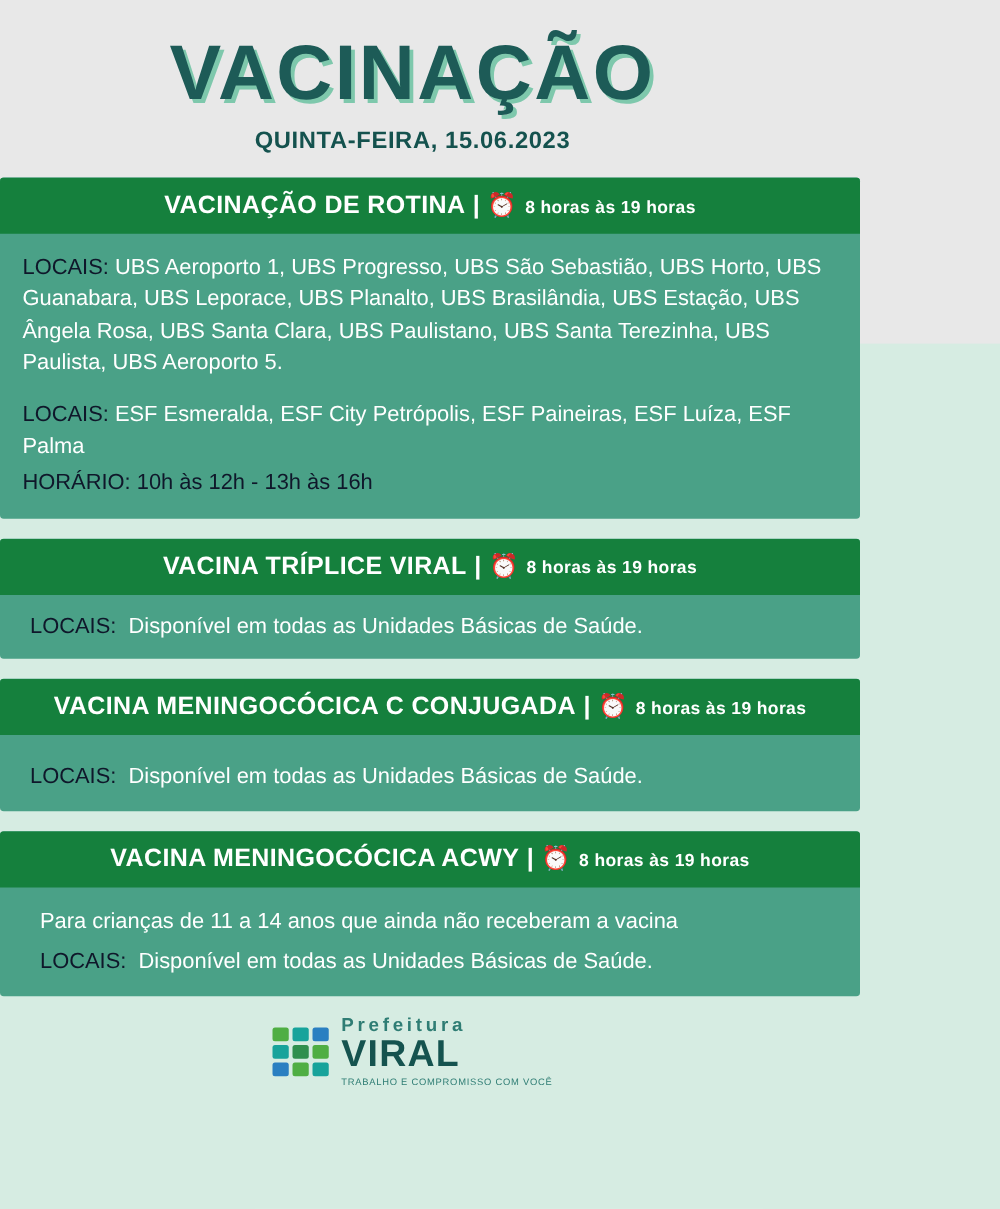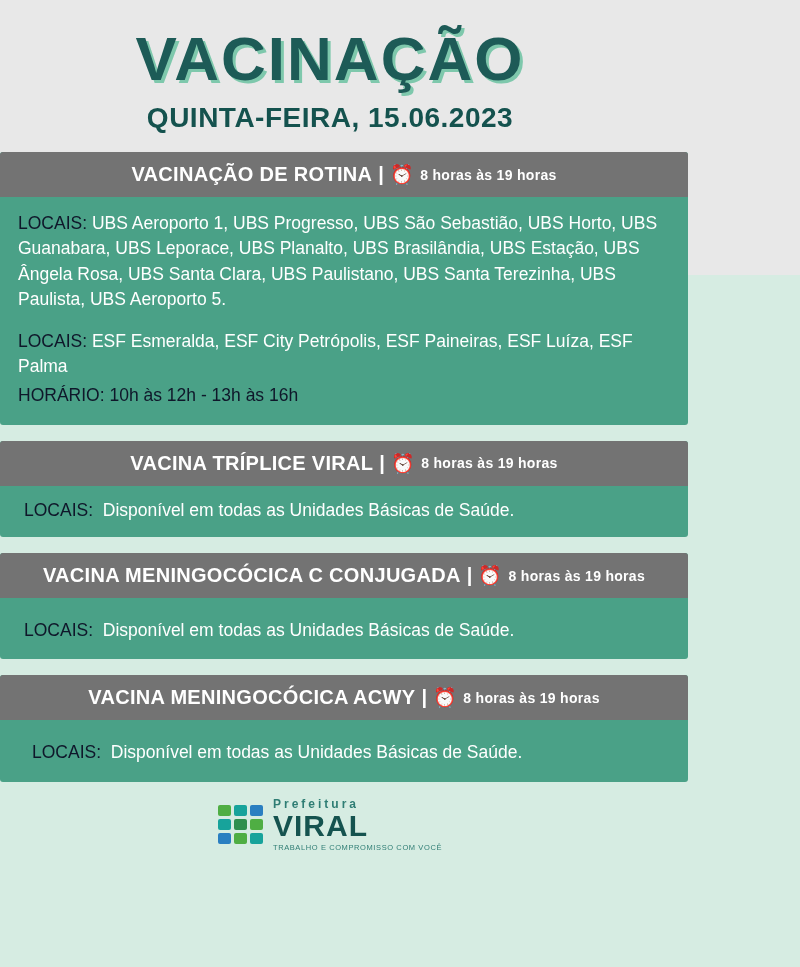--- a/index.html
+++ b/index.html
@@ -37,37 +37,37 @@
     font-size: 62px;
     font-weight: bold;
     letter-spacing: 2px;
     color: #1d5b57;
     margin: 28px 0 0 0;
     line-height: 1.0;
     text-shadow: 3px 3px 0 #7ec8ac;
   }
   .subtitle {
     text-align: center;
-    font-size: 28px;
+    font-size: 19px;
     font-weight: bold;
     color: #14524e;
     margin: 12px 0 18px 0;
     letter-spacing: 0.5px;
   }
 
   
   .card {
     margin: 0 auto 16px auto;
     width: 688px;
     background: #4aa187;
     border-radius: 3px;
     overflow: hidden;
   }
   .card-head {
-    background: #737373;
+    background: #15803d;
     color: #ffffff;
     text-align: center;
     font-size: 20px;
     font-weight: bold;
     padding: 11px 8px 11px 8px;
     letter-spacing: 0.3px;
     display: flex;
     align-items: center;
     justify-content: center;
     gap: 6px;
@@ -121,21 +121,21 @@
   .sq { width: 13px; height: 11px; border-radius: 2px; }
   .sq.green { background: #4fae43; }
   .sq.teal  { background: #17a39b; }
   .sq.blue  { background: #2a7fc1; }
   .sq.dgreen{ background: #2f8f4e; }
   .logo-text {
     line-height: 1;
     color: #1d5b57;
   }
   .logo-pref {
-    font-size: 12px;
+    font-size: 15px;
     font-weight: bold;
     letter-spacing: 3px;
     color: #2f7d74;
   }
   .logo-franca {
     font-size: 30px;
     font-weight: bold;
     letter-spacing: 1px;
     color: #15534f;
     margin-top: 1px;
@@ -214,20 +214,21 @@
   </div>
 
   <div class="card">
     <div class="card-head">
       <span>VACINA MENINGOCÓCICA  ACWY</span>
       <span class="sep">|</span>
       <span class="clock-icon">⏰</span>
       <span class="hours">8 horas às 19 horas</span>
     </div>
     <div class="card-body">
+      <div class="para indent" style="padding-left:14px">Para crianças de 11 a 14 anos  que ainda não receberam a vacina</div>
       <div class="gap" style="height:6px"></div>
       <div class="para indent" style="padding-left:14px">
         <span class="lbl">LOCAIS:</span>
         &nbsp;<span>Disponível em todas as Unidades Básicas de Saúde.</span>
       </div>
     </div>
   </div>
 
   <div class="footer">
     <div class="logo-mark">

